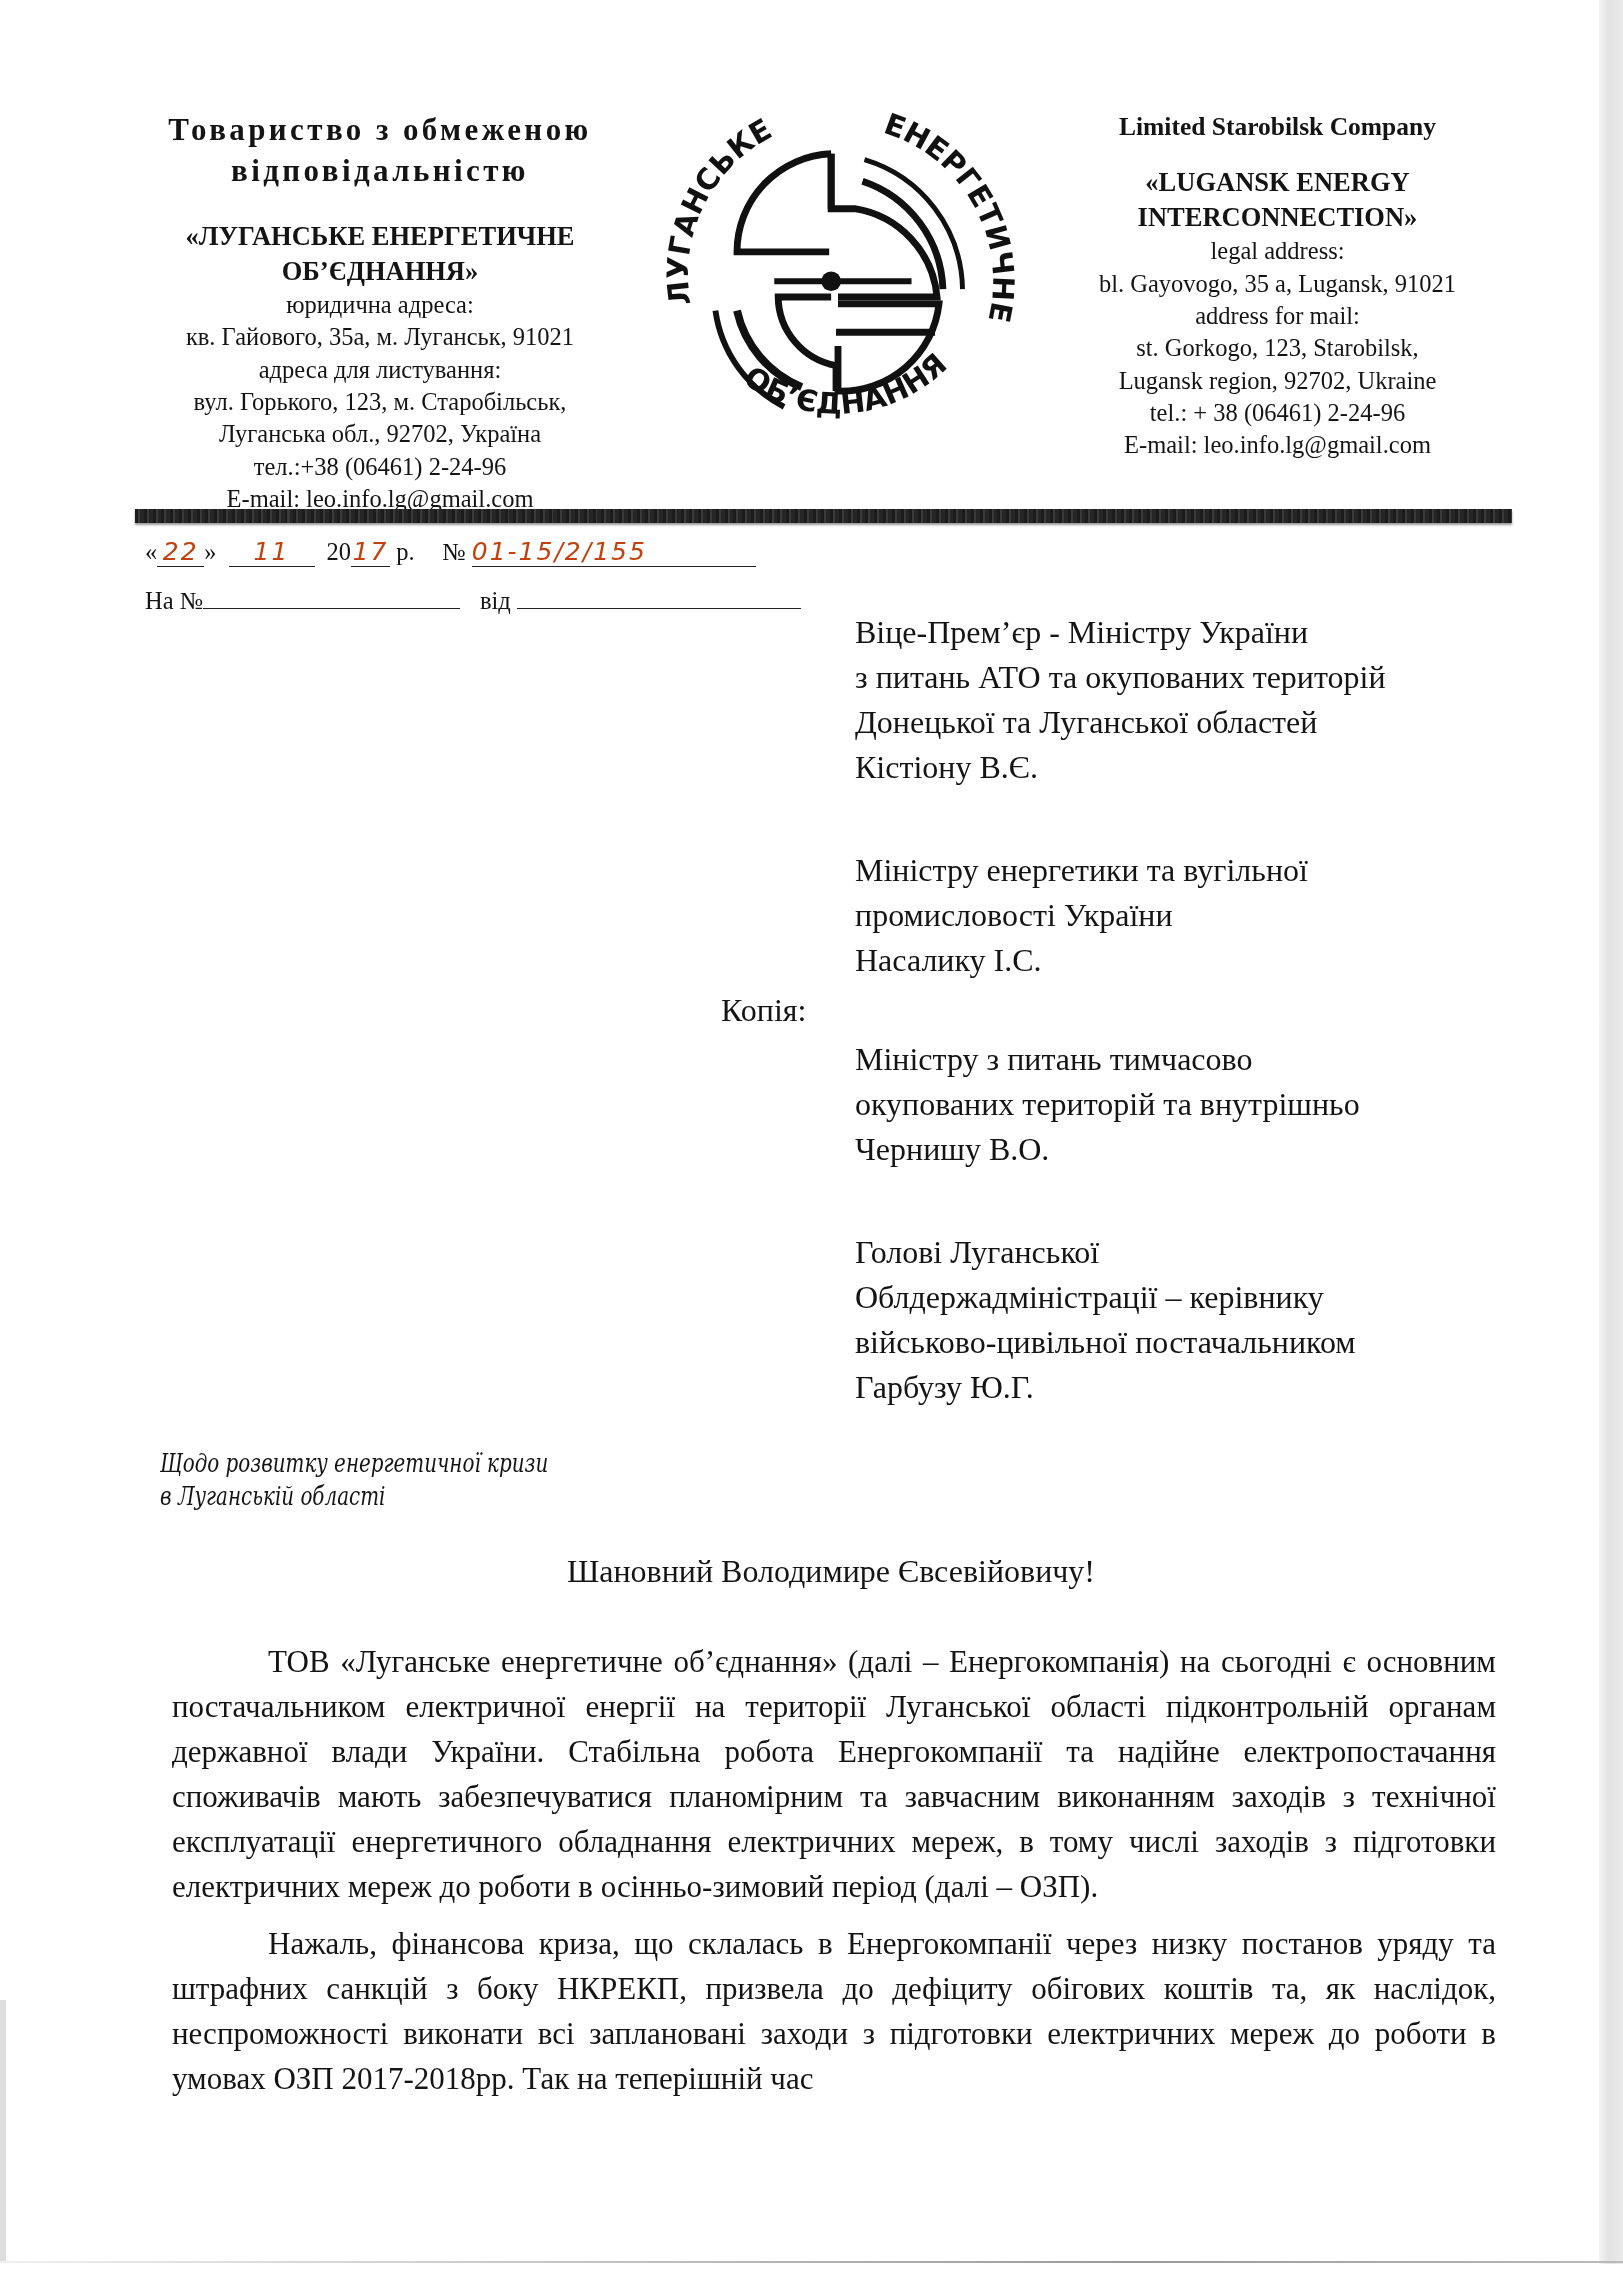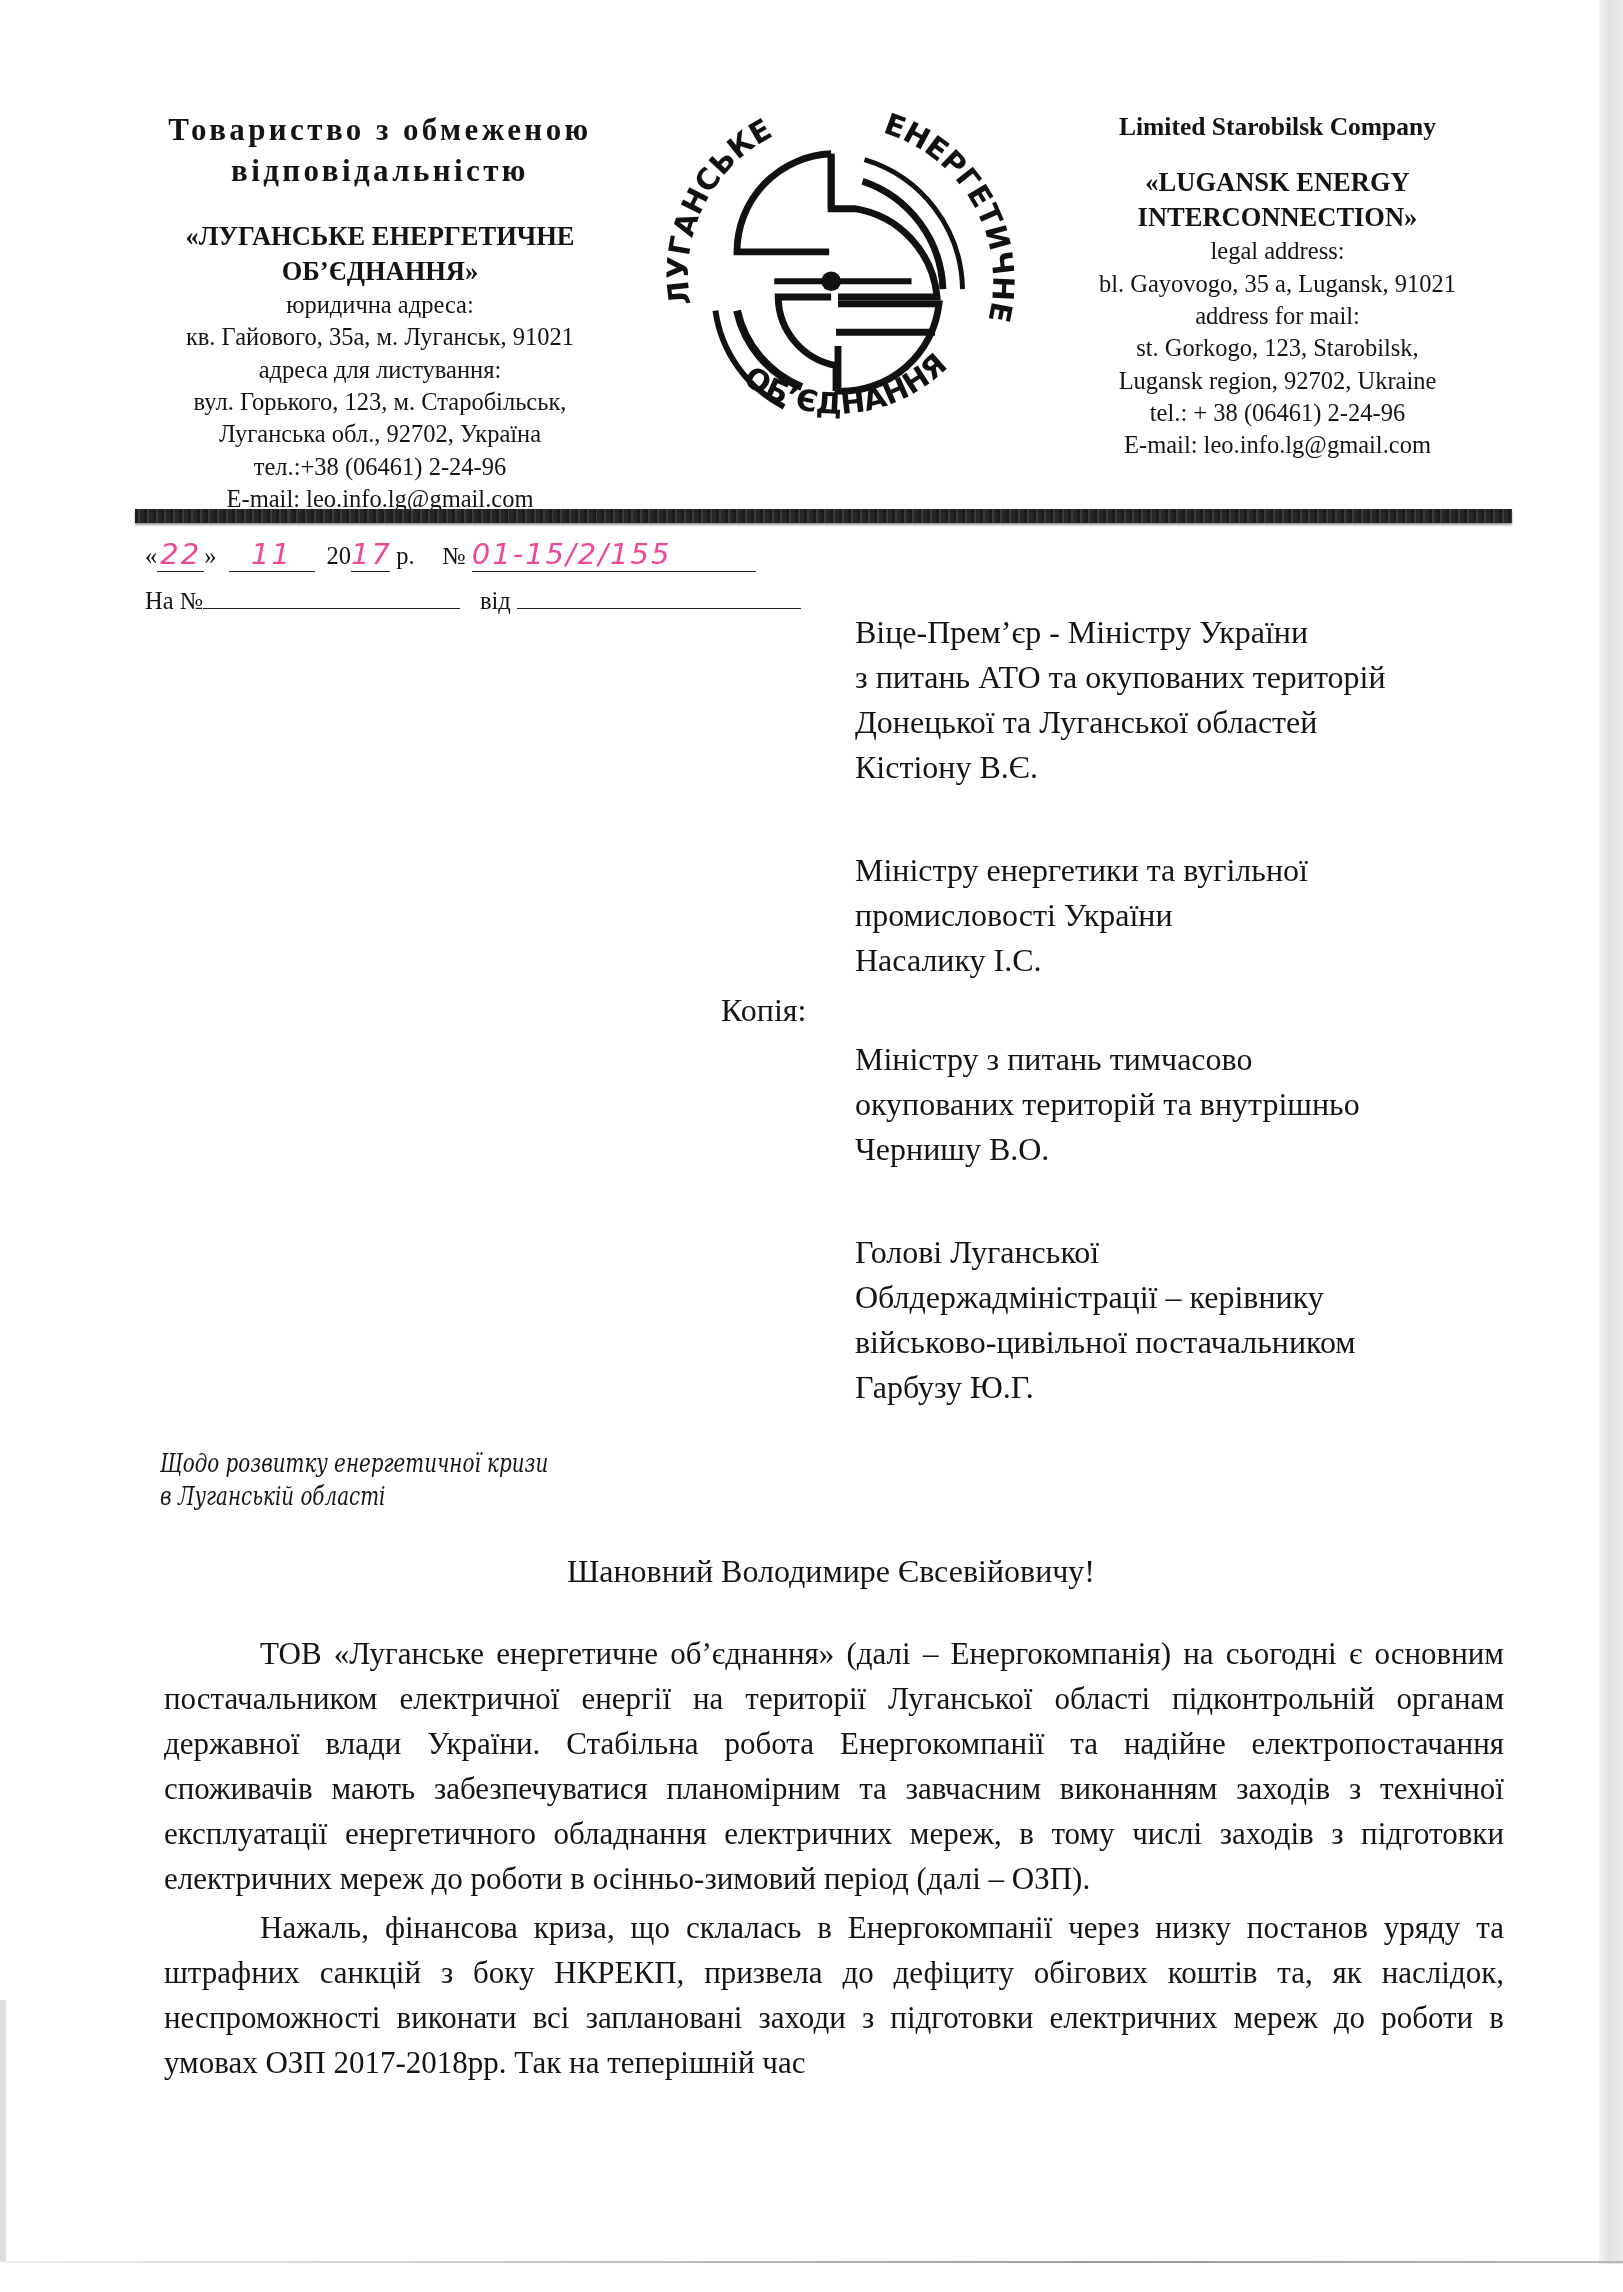--- a/index.html
+++ b/index.html
@@ -32,38 +32,38 @@
   .logo { position: absolute; left: 637px; top: 93px; width: 402px; height: 353px; }
 
   .rule {
     position: absolute; left: 135px; top: 509px; width: 1377px; height: 13.7px;
     background: repeating-linear-gradient(90deg, #1c1c1c 0 2.9px, #3a3a3a 2.9px 4.9px, #262626 4.9px 8.8px);
     box-shadow: 0 2px 2px #9a9a9a;
   }
 
   
   .meta { position: absolute; font-size: 24.5px; }
-  .hand { font-family: "DejaVu Sans", sans-serif; font-style: italic; color: #ec4899; font-size: 29px; letter-spacing: 2px; }
+  .hand { font-family: "DejaVu Sans", sans-serif; font-style: italic; color: #c2410c; font-size: 25px; letter-spacing: 2px; }
   .blank { display: inline-block; border-bottom: 1.5px solid #222; text-align: center; vertical-align: baseline; }
 
   
   .addr { position: absolute; font-size: 32px; line-height: 45px; }
   .addr div { white-space: nowrap; }
 
   .subject {
     position: absolute; left: 160px; top: 1447px; font-size: 25.5px; line-height: 33px;
     font-style: italic; font-family: "DejaVu Serif", serif; transform: scaleX(0.78); transform-origin: left top;
   }
   .salutation { position: absolute; left: 567px; top: 1553px; font-size: 32px; }
 
   .body {
     position: absolute; left: 160px; top: 1627px; width: 1348px; font-size: 31px; line-height: 45px;
     text-align: justify;
   }
-  .body p { margin: 4px; text-indent: 96px; text-align-last: left; }
+  .body p { margin: 12px; text-indent: 96px; text-align-last: left; }
 </style>
 </head>
 <body>
 
 <div class="scan-edge-right"></div>
 <div class="scan-edge-left"></div>
 <div class="scan-edge-bottom"></div>
 
 <div class="lh-col lh-left">
   <div class="spaced">Товариство з обмеженою</div>

